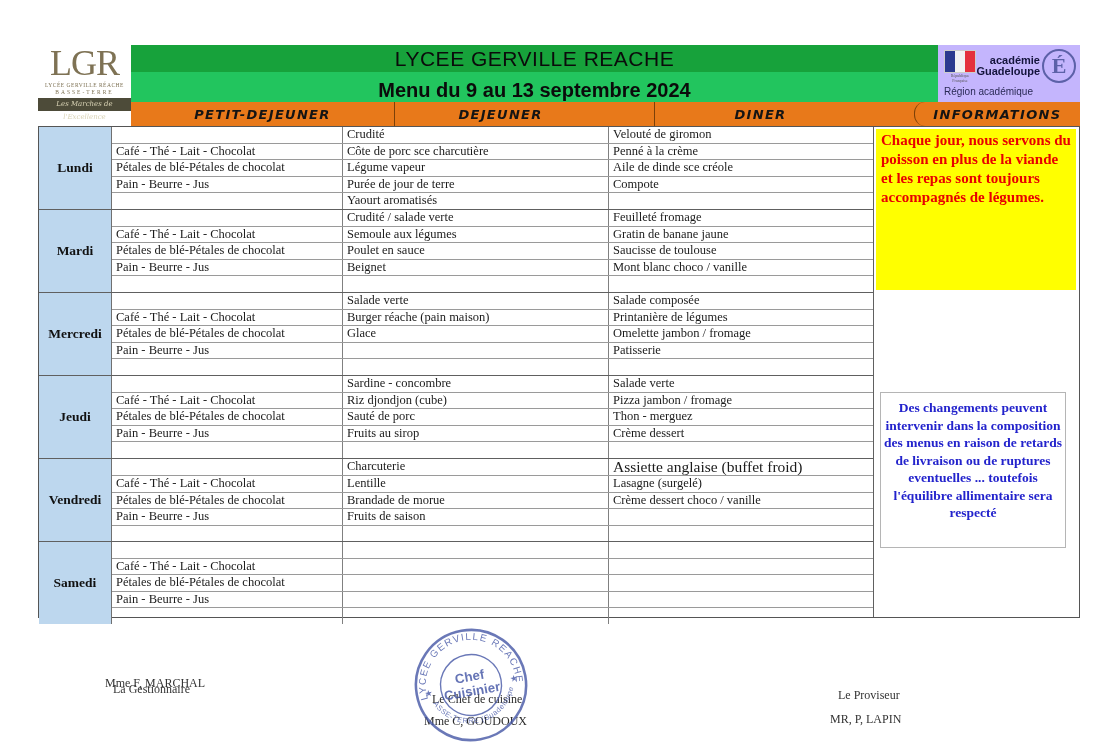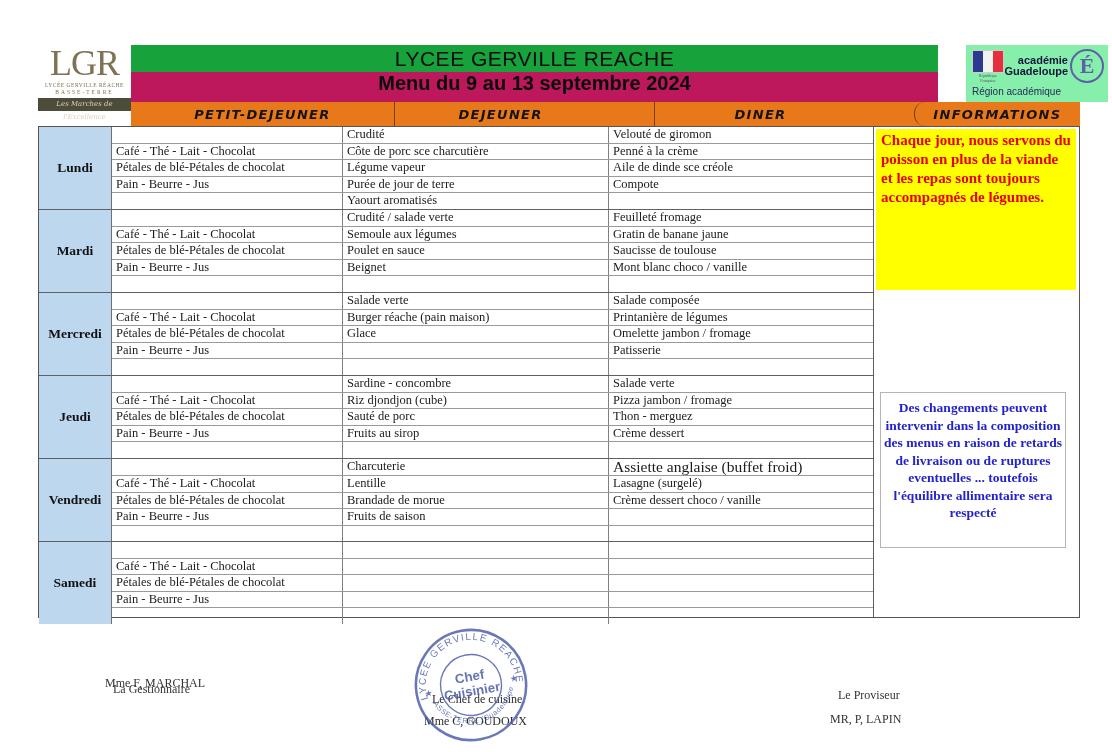--- a/index.html
+++ b/index.html
@@ -17,26 +17,26 @@
   .logo-line1{font-size:5.5px;letter-spacing:.5px;color:#7e7254;margin-top:1px;}
   .logo-line2{font-size:5.5px;letter-spacing:2px;color:#7e7254;margin-top:1px;}
   .logo-motto{margin-top:3px;width:93px;height:13px;background:#4d4b39;color:#d9d3b5;
     font-style:italic;font-size:7px;line-height:13px;text-align:center;
     font-family:"DejaVu Serif",serif;}
 
   
   .band-green{left:131px;top:45px;width:807px;height:27px;background:#17a23b;
     display:flex;align-items:center;justify-content:center;}
   .band-green span{font-family:"Liberation Sans",sans-serif;font-size:21px;color:#0b0b0b;letter-spacing:.5px;}
-  .band-yellow{left:131px;top:72px;width:807px;height:30px;background:#be185d;
-    display:flex;align-items:flex-start;justify-content:center;}
+  .band-yellow{left:131px;top:72px;width:807px;height:30px;background:#22c55e;
+    display:flex;align-items:flex-end;justify-content:center;}
   .band-yellow span{font-family:"Liberation Sans",sans-serif;font-weight:bold;font-size:20px;color:#0b0b0b;}
 
   
-  .academy{left:966px;top:45px;width:142px;height:57px;background:#86efac;padding:4px 4px 4px 6px;}
+  .academy{left:938px;top:45px;width:142px;height:57px;background:#c4b5fd;padding:4px 4px 4px 6px;}
   .academy-row{display:flex;align-items:center;}
   .flag{width:30px;height:21px;display:flex;border:1px solid #ccc;}
   .flag i{flex:1;}
   .flag .b{background:#2b3a8f;}
   .flag .w{background:#f2f2f2;}
   .flag .r{background:#e4303c;}
   .flag-caption{font-size:4px;color:#555;line-height:5px;text-align:center;width:32px;}
   .acad-text{flex:1;text-align:right;font-family:"Liberation Sans",sans-serif;
     font-size:11px;line-height:11px;color:#14143c;font-weight:bold;padding-right:2px;}
   .emblem{width:30px;height:30px;border:2.5px solid #5c61a8;border-radius:50%;

